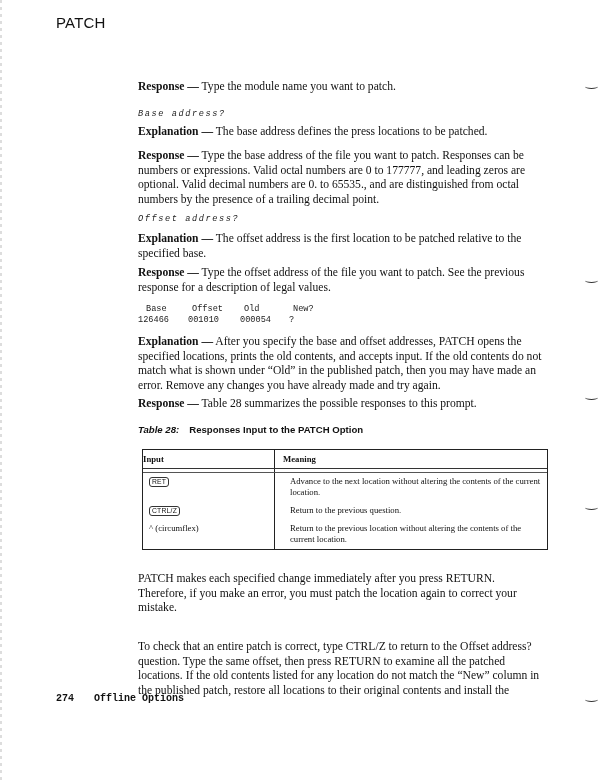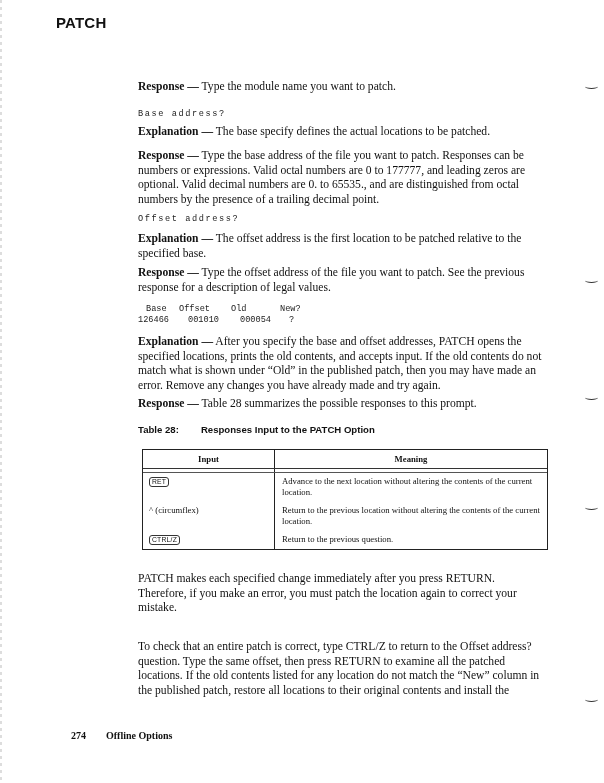--- a/index.html
+++ b/index.html
@@ -1,68 +1,68 @@
 <!DOCTYPE html>
 <html><head>
 <meta charset="utf-8">
 <style>
   html, body { margin: 0; padding: 0; background: #ffffff; }
   body { width: 604px; height: 783px; position: relative; overflow: hidden; color: #111; }
   .page { position: absolute; left: 0; top: 0; width: 604px; height: 783px; }
-  .running-head { position: absolute; left: 56px; top: 14px; font-family: "Liberation Sans", sans-serif; font-weight: bold; font-size: 15px; letter-spacing: 0.2px; }
+  .running-head { position: absolute; left: 56px; top: 14px; font-family: "Liberation Sans", sans-serif; font-weight: normal; font-size: 15px; letter-spacing: 0.2px; }
   .body { position: absolute; left: 138px; top: 0; width: 408px; font-family: "Liberation Serif", serif; font-size: 11.6px; line-height: 14.6px; }
   .para { position: absolute; left: 0; width: 408px; margin: 0; }
   .para b { font-weight: bold; }
-  .mono { position: absolute; left: 0; font-family: "Liberation Mono", monospace; font-size: 8.6px; letter-spacing: 1.6px; white-space: pre; color: #222; }
+  .mono { position: absolute; left: 0; font-family: "Liberation Mono", monospace; font-size: 8.6px; letter-spacing: 1.6px; white-space: pre; color: #222; font-style: italic; }
   .mono-table { position: absolute; left: 0; font-family: "Liberation Mono", monospace; font-size: 8.6px; line-height: 10.5px; color: #222; }
   .mono-table .row { display: flex; white-space: pre; }
   .mono-table .c { display: inline-block; }
   .table-caption { position: absolute; left: 0; font-family: "Liberation Sans", sans-serif; font-weight: bold; font-size: 9.6px; }
-  .table-caption .num { margin-right: 22px; }
+  .table-caption .num { margin-right: 10px; font-style: italic; }
   .tbl { position: absolute; left: 142px; top: 449px; width: 404px; border: 1.2px solid #222; font-family: "Liberation Serif", serif; font-size: 8.7px; line-height: 11px; }
   .tbl .hdr { display: flex; border-bottom: 1px solid #333; height: 18px; }
   .tbl .hdr2 { height: 3px; border-bottom: 1px solid #555; }
   .tbl .col1 { width: 132px; border-right: 1.2px solid #222; box-sizing: border-box; padding-left: 6px; }
-  .tbl .col2 { flex: 1; padding-left: 7px; padding-right: 6px; }
-  .tbl .hdr .col1, .tbl .hdr .col2 { text-align: center; font-weight: bold; line-height: 18px; padding: 0; }
+  .tbl .col2 { flex: 1; padding-left: 7px; padding-right: 6px; margin-left: 8px; }
+  .tbl .hdr .col1, .tbl .hdr .col2 { text-align: left; font-weight: bold; line-height: 18px; padding: 0; }
   .tbl .trow { display: flex; }
   .tbl .trow .col1, .tbl .trow .col2 { padding-top: 3px; padding-bottom: 4px; }
   .key { display: inline-block; border: 1px solid #333; border-radius: 3px; font-family: "Liberation Sans", sans-serif; font-size: 6.8px; line-height: 8px; padding: 0 2px; letter-spacing: 0.2px; }
-  .footer { position: absolute; left: 56px; top: 730px; font-family: Liberation Serif, serif; font-weight: bold; font-size: 10px; margin-left: 15px; }
+  .footer { position: absolute; left: 56px; top: 693px; font-family: Liberation Mono, monospace; font-weight: bold; font-size: 10px; }
   .footer .pg { margin-right: 20px; }
   .mark { position: absolute; left: 585px; width: 13px; height: 4px; border-bottom: 1.3px solid #333; border-radius: 0 0 50% 50%; }
   .edge { position: absolute; left: 0; top: 0; width: 2px; height: 783px; background: repeating-linear-gradient(to bottom, #ddd 0 3px, transparent 3px 7px); }
 </style>
 </head>
 <body>
 
 <div class="page">
   <div class="edge"></div>
 
   <div class="running-head">PATCH</div>
 
   <div class="body">
     <p class="para" style="top:80px"><b>Response —</b><span> Type the module name you want to patch.</span></p>
 
     <div class="mono" style="top:107px">Base address?</div>
 
-    <p class="para" style="top:125px"><b>Explanation —</b><span> The base specify defines the actual locations to be patched.</span></p>
+    <p class="para" style="top:125px"><b>Explanation —</b><span> The base address defines the press locations to be patched.</span></p>
 
     <p class="para" style="top:149px"><b>Response —</b><span> Type the base address of the file you want to patch. Responses can be numbers or expressions. Valid octal numbers are 0 to 177777, and leading zeros are optional. Valid decimal numbers are 0. to 65535., and are distinguished from octal numbers by the presence of a trailing decimal point.</span></p>
 
     <div class="mono" style="top:212px">Offset address?</div>
 
     <p class="para" style="top:232px"><b>Explanation —</b><span> The offset address is the first location to be patched relative to the specified base.</span></p>
 
     <p class="para" style="top:266px"><b>Response —</b><span> Type the offset address of the file you want to patch. See the previous response for a description of legal values.</span></p>
 
     <div class="mono-table" style="top:304px">
       <div class="row">
         <span class="c" style="width:8px"></span>
-        <span class="c" style="width:33px">Base</span>
+        <span class="c" style="width:46px">Base</span>
         <span class="c" style="width:52px">Offset</span>
         <span class="c" style="width:49px">Old</span>
         <span class="c">New?</span>
       </div>
       <div class="row">
         <span class="c" style="width:50px">126466</span>
         <span class="c" style="width:52px">001010</span>
         <span class="c" style="width:49px">000054</span>
         <span class="c">?</span>
       </div>
@@ -85,26 +85,26 @@
       <div class="col2">Meaning</div>
     </div>
     <div class="hdr2">
       <div class="col1" style="height:3px"></div>
     </div>
     <div class="trow">
       <div class="col1"><span class="key">RET</span></div>
       <div class="col2">Advance to the next location without altering the contents of the current location.</div>
     </div>
     <div class="trow">
+      <div class="col1"><span class="key">CTRL/Z</span></div>
+      <div class="col2">Return to the previous question.</div>
+    </div>
+    <div class="trow">
       <div class="col1">^ (circumflex)</div>
       <div class="col2">Return to the previous location without altering the contents of the current location.</div>
-    </div>
-    <div class="trow">
-      <div class="col1"><span class="key">CTRL/Z</span></div>
-      <div class="col2">Return to the previous question.</div>
     </div>
   </div>
 
   <div class="footer">
     <span class="pg">274</span><span>Offline Options</span>
   </div>
 
   <div class="mark" style="top:84px"></div>
   <div class="mark" style="top:278px"></div>
   <div class="mark" style="top:395px"></div>

